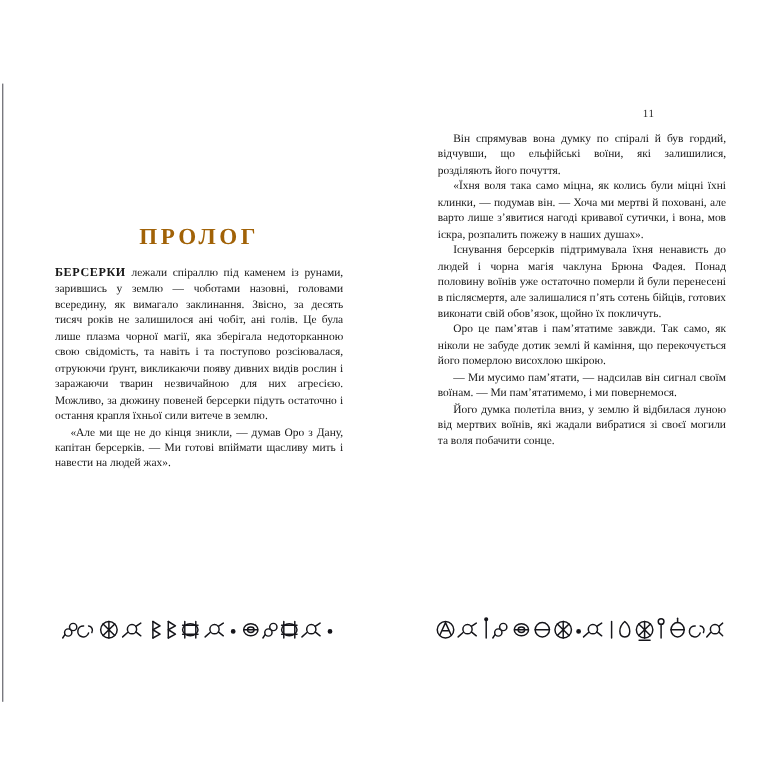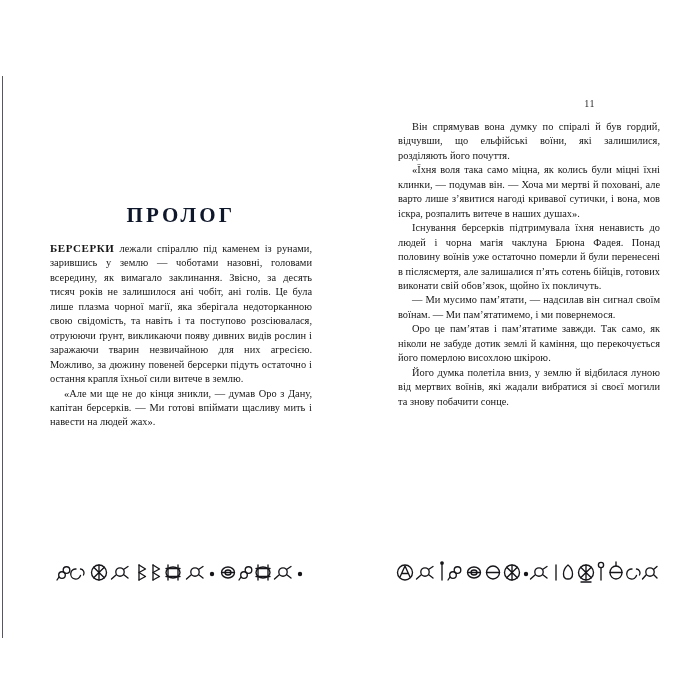--- a/index.html
+++ b/index.html
@@ -59,21 +59,21 @@
   #column-right { left: 398px; top: 120px; }
 
   
   #chapter-heading {
     font-family: "Liberation Serif", "DejaVu Serif", serif;
     font-size: 21px;
     font-weight: 700;
     letter-spacing: 3.2px;
     text-align: center;
     margin: 83px 0 0 0;
-    color: #0f172a;
+    color: #a16207;
     white-space: nowrap;
   }
 
   
   #section-label {
     font-family: "Liberation Serif", "DejaVu Serif", serif;
     font-size: 10.5px;
     font-weight: 700;
     letter-spacing: 1.45px;
     margin: 44px 0 0 0;
@@ -134,25 +134,25 @@
     <p class="para">
       <span class="dropcap-run">БЕРСЕРКИ</span><span> лежали спіраллю під каменем із рунами, зарившись у землю — чоботами назовні, головами всередину, як вимагало заклинання. Звісно, за десять тисяч років не залишилося ані чобіт, ані голів. Це була лише плазма чорної магії, яка зберігала недоторканною свою свідомість, та навіть і та поступово розсіювалася, отруюючи ґрунт, викликаючи появу дивних видів рослин і заражаючи тварин незвичайною для них агресією. Можливо, за дюжину повеней берсерки підуть остаточно і остання крапля їхньої сили витече в землю.</span>
     </p>
 
     <p class="para">«Але ми ще не до кінця зникли, — думав Оро з Дану, капітан берсерків. — Ми готові впіймати щасливу мить і навести на людей жах».</p>
 
   </div>
 
   <div class="column" id="column-right">
     <p class="para">Він спрямував вона думку по спіралі й був гордий, відчувши, що ельфійські воїни, які залишилися, розділяють його почуття.</p>
-    <p class="para">«Їхня воля така само міцна, як колись були міцні їхні клинки, — подумав він. — Хоча ми мертві й поховані, але варто лише з’явитися нагоді кривавої сутички, і вона, мов іскра, розпалить витече в наших душах».</p>
+    <p class="para">«Їхня воля така само міцна, як колись були міцні їхні клинки, — подумав він. — Хоча ми мертві й поховані, але варто лише з’явитися нагоді кривавої сутички, і вона, мов іскра, розпалить пожежу в наших душах».</p>
     <p class="para">Існування берсерків підтримувала їхня ненависть до людей і чорна магія чаклуна Брюна Фадея. Понад половину воїнів уже остаточно померли й були перенесені в післясмертя, але залишалися п’ять сотень бійців, готових виконати свій обов’язок, щойно їх покличуть.</p>
+    <p class="para">Оро це пам’ятав і пам’ятатиме завжди. Так само, як ніколи не забуде дотик землі й каміння, що перекочується його померлою висохлою шкірою.</p>
     <p class="para">— Ми мусимо пам’ятати, — надсилав він сигнал своїм воїнам. — Ми пам’ятатимемо, і ми повернемося.</p>
-    <p class="para">Оро це пам’ятав і пам’ятатиме завжди. Так само, як ніколи не забуде дотик землі й каміння, що перекочується його померлою висохлою шкірою.</p>
-    <p class="para">Його думка полетіла вниз, у землю й відбилася луною від мертвих воїнів, які жадали вибратися зі своєї могили та знову побачити сонце.</p>
+    <p class="para">Його думка полетіла вниз, у землю й відбилася луною від мертвих воїнів, які жадали вибратися зі своєї могили та воля побачити сонце.</p>
   </div>
 
   <div class="rune-row" id="rune-left">
     <svg width="252" height="26" viewBox="0 0 252 26" fill="none" stroke="#15151a" stroke-width="1.35" stroke-linecap="round" stroke-linejoin="round">
 
       <g>
           <circle cx="8" cy="15" r="3.3"></circle>
           <circle cx="12.5" cy="10" r="3.3"></circle>
           <path d="M5 17 L3 20"></path>
         </g>

